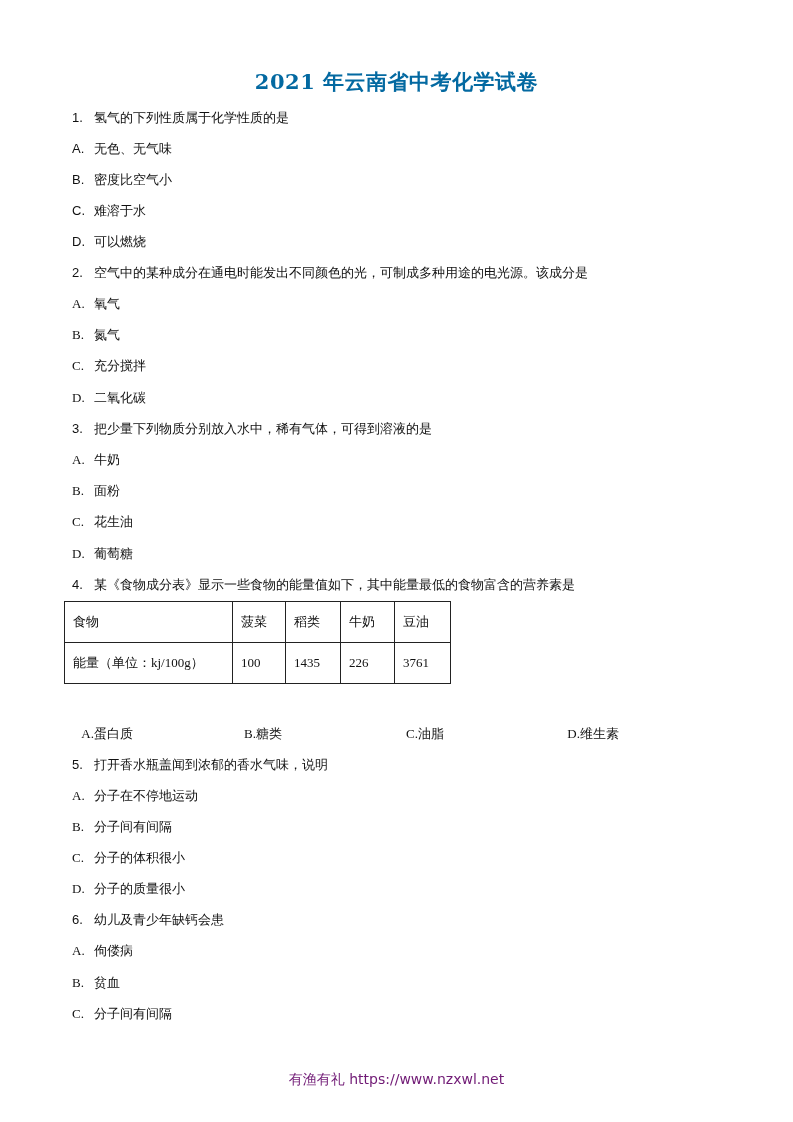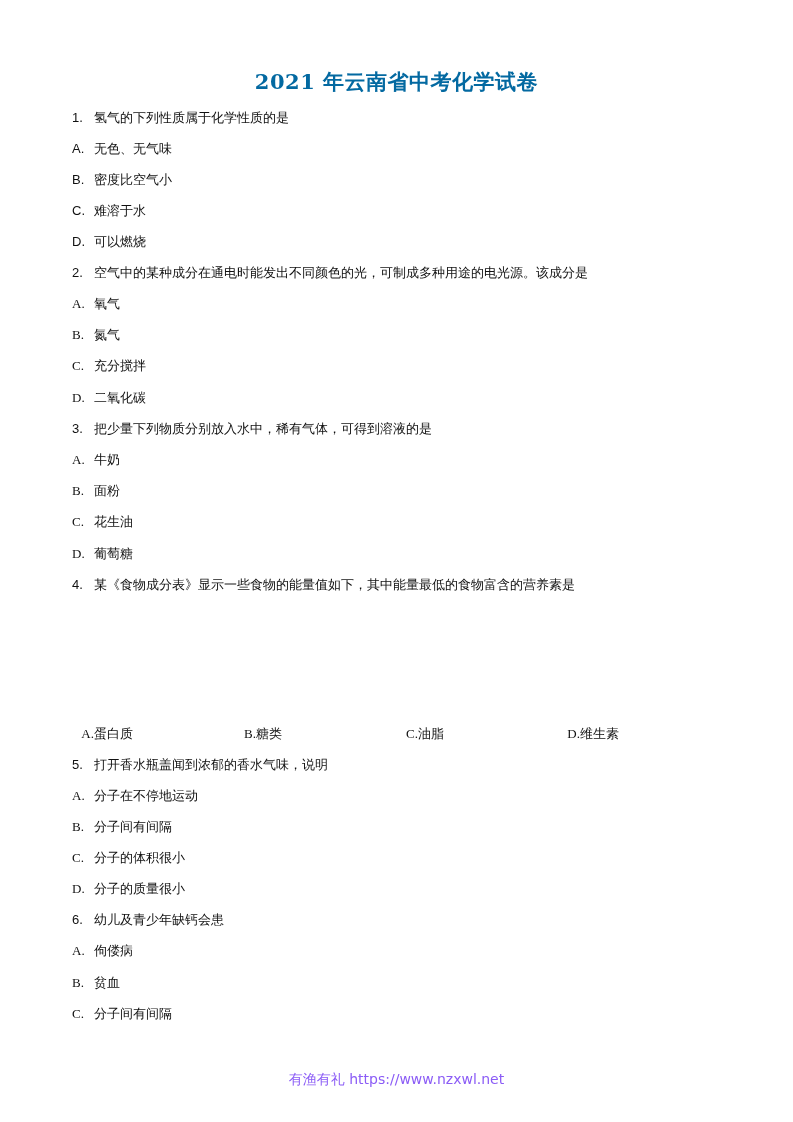--- a/index.html
+++ b/index.html
@@ -34,21 +34,21 @@
   table.food td.c2 { width: 46px; }
   table.food td.c3 { width: 45px; }
   table.food td.c4 { width: 47px; }
 
   .opt-row { position: absolute; top: 726px; font-size: 13px; line-height: 16px; white-space: nowrap; text-align: right; }
   .opt-row .lbl { font-family: "Liberation Serif", "DejaVu Serif", serif; display: inline-block; min-width: 22px; }
 
   .footer {
     position: absolute; left: 0; width: 793px; top: 1071px; text-align: center;
     font-family: "DejaVu Sans", "Liberation Sans", sans-serif;
-    font-size: 14px; color: #8b5cf6;
+    font-size: 14px; color: #701a75;
   }
 </style>
 </head>
 <body>
 
 <div class="title">2021 年云南省中考化学试卷</div>
 
 <div class="line q" style="top:110px">
   <span class="lbl">1.</span><span>氢气的下列性质属于化学性质的是</span>
 </div>
@@ -72,20 +72,34 @@
 <div class="line opt" style="top:483px"><span class="lbl">B.</span><span>面粉</span></div>
 <div class="line opt" style="top:514px"><span class="lbl">C.</span><span>花生油</span></div>
 <div class="line opt" style="top:546px"><span class="lbl">D.</span><span>葡萄糖</span></div>
 
 <div class="line q" style="top:577px">
   <span class="lbl">4.</span><span>某《食物成分表》显示一些食物的能量值如下，其中能量最低的食物富含的营养素是</span>
 </div>
 
 <table class="food">
   <tbody>
+      <tr>
+    <td class="c0">食物</td>
+    <td class="c1">菠菜</td>
+    <td class="c2">稻类</td>
+    <td class="c3">牛奶</td>
+    <td class="c4">豆油</td>
+  </tr>
+  <tr>
+    <td class="c0">能量（单位：kj/100g）</td>
+    <td class="c1">100</td>
+    <td class="c2">1435</td>
+    <td class="c3">226</td>
+    <td class="c4">3761</td>
+  </tr>
 </tbody>
   </table>
 
 <div class="opt-row" style="left:72px"><span class="lbl">A.</span><span>蛋白质</span></div>
 <div class="opt-row" style="left:234px"><span class="lbl">B.</span><span>糖类</span></div>
 <div class="opt-row" style="left:396px"><span class="lbl">C.</span><span>油脂</span></div>
 <div class="opt-row" style="left:558px"><span class="lbl">D.</span><span>维生素</span></div>
 
 <div class="line q" style="top:757px">
   <span class="lbl">5.</span><span>打开香水瓶盖闻到浓郁的香水气味，说明</span>

